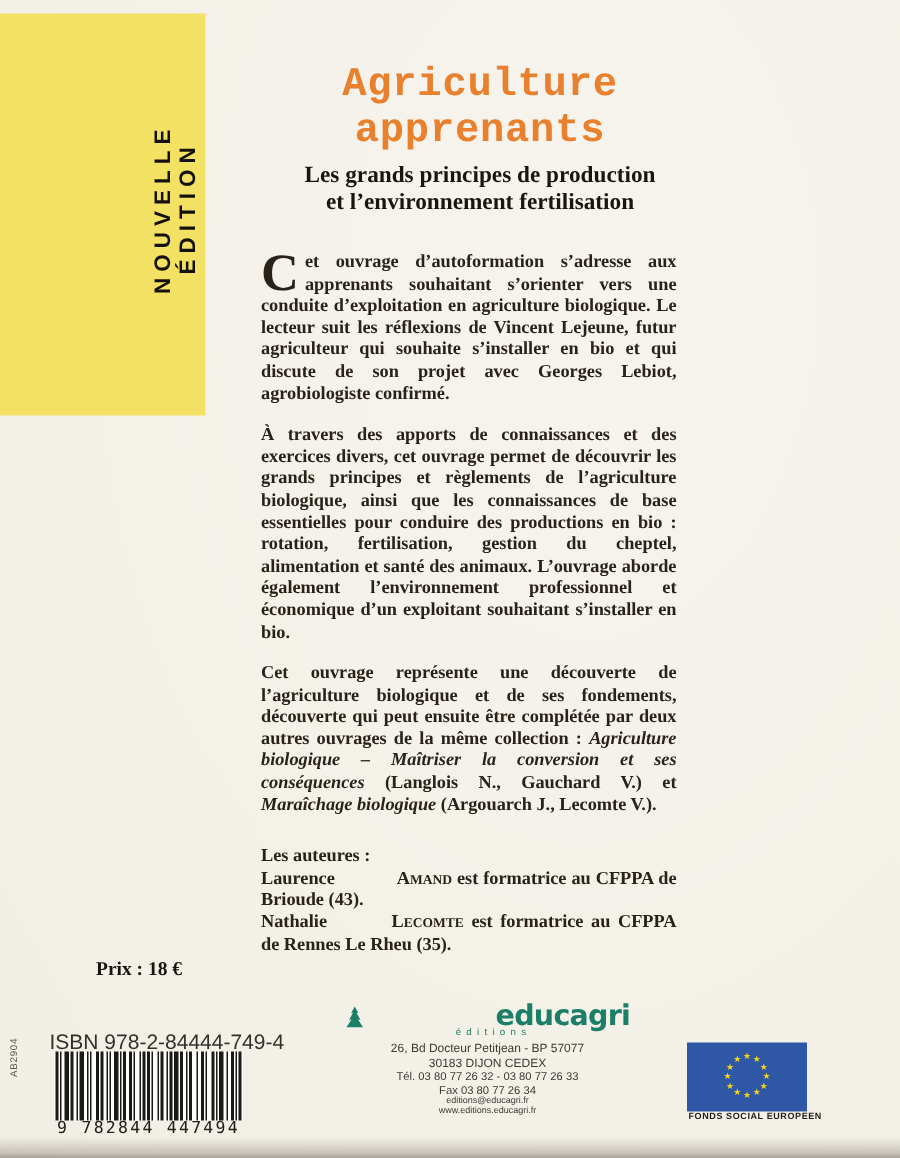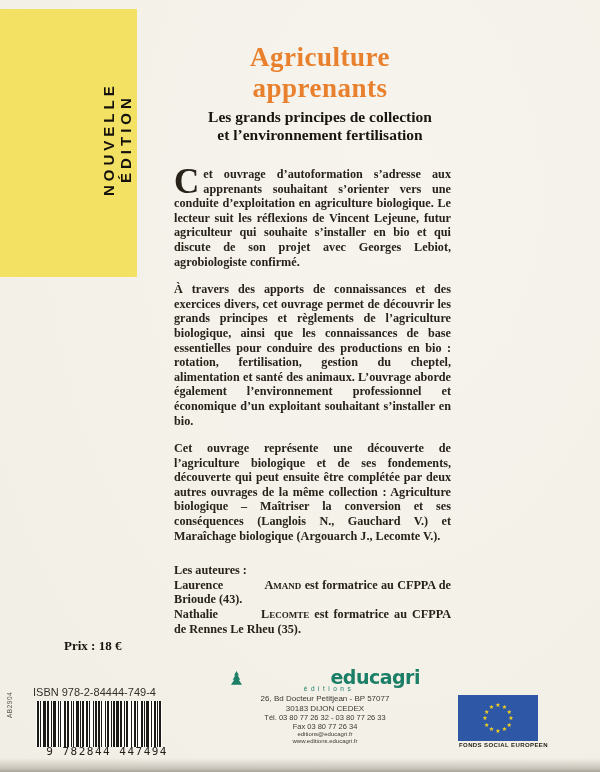--- a/index.html
+++ b/index.html
@@ -7,44 +7,44 @@
   .page{position:relative;width:600px;height:772px;overflow:hidden;
         background:radial-gradient(ellipse at 65% 25%, #f7f4ee 0%, #f4f1e9 55%, #f1eee5 100%);}
   
   .yellow-band{position:absolute;left:0;top:9px;width:137px;height:268px;background:#f3e164;}
   .vertical-label{position:absolute;left:100px;top:50px;height:178px;width:26px;
         writing-mode:vertical-rl;transform:rotate(180deg);
         font-family:"Liberation Sans",sans-serif;font-weight:700;font-size:15px;
         letter-spacing:4px;color:#14110d;text-align:center;}
   
   .title{position:absolute;left:140px;top:42px;width:360px;margin:0;text-align:center;
-        font-family:Liberation Serif, serif;font-weight:800;font-size:27px;line-height:31px;
+        font-family:Liberation Mono, monospace;font-weight:800;font-size:27px;line-height:31px;
         color:#e8802d;letter-spacing:0.5px;}
   .subtitle{position:absolute;left:140px;top:108px;width:360px;text-align:center;
         font-weight:700;font-size:15.5px;line-height:18px;color:#191511;}
   
   .body-col{position:absolute;left:174px;top:167px;width:277px;text-align:justify;
         font-weight:700;font-size:12.2px;line-height:14.6px;color:#28221b;}
   .body-col p{margin:0 0 13px 0;}
   .dropcap{float:left;font-size:35px;line-height:26px;padding:2px 4px 0 0;font-weight:700;color:#28221b;}
-  .it{}
+  .it{font-style:italic;}
   .sc{font-variant:small-caps;margin-left:38px;}
   .authors{margin-top:20px;}
   .authors p{margin:0;}
   
   .price{position:absolute;left:64px;top:638px;font-weight:700;font-size:13px;color:#19140f;}
   
   .print-code{position:absolute;left:6px;top:684px;height:34px;
         writing-mode:vertical-rl;transform:rotate(180deg);
         font-family:"Liberation Sans",sans-serif;font-size:6.5px;color:#5a564e;letter-spacing:0.5px;}
   .isbn{position:absolute;left:33px;top:686px;font-family:"Liberation Sans",sans-serif;
-        font-size:11px;color:#33302a;}
+        font-size:14px;color:#33302a;}
   .barcode{position:absolute;left:36px;top:701px;width:126px;height:46px;background:#fdfdfb;}
   .barcode span{position:absolute;top:0;height:100%;background:#1c1a16;}
-  .barcode-digits{position:absolute;left:30px;top:745px;width:138px;text-align:right;
+  .barcode-digits{position:absolute;left:30px;top:745px;width:138px;text-align:center;
         font-family:"DejaVu Sans Mono",monospace;font-size:11px;letter-spacing:1.5px;color:#23201b;}
   
   .publisher{position:absolute;left:230px;top:666px;width:190px;text-align:center;
         font-family:"Liberation Sans",sans-serif;color:#3c3933;}
   .logo-row{display:flex;align-items:flex-end;justify-content:space-between;gap:1px;height:20px;}
   .logo-text{font-family:"DejaVu Sans",sans-serif;font-weight:700;font-size:19px;line-height:18px;
         color:#1b7e66;letter-spacing:-0.5px;}
   .logo-sub{font-size:6.5px;letter-spacing:3.5px;color:#1b7e66;margin:-1px 0 2px 8px;}
   .a1,.a2{font-size:8px;line-height:9.5px;}
   .a3,.a4{font-size:7.5px;line-height:9px;}
@@ -63,21 +63,21 @@
 </head>
 <body>
 
 <div class="page">
 
   <div class="yellow-band"></div>
   <div class="vertical-label">NOUVELLE ÉDITION</div>
 
   <h1 class="title"><span>Agriculture</span><br><span>apprenants</span></h1>
 
-  <div class="subtitle"><span>Les grands principes de collection</span><br><span>et l’environnement fertilisation</span></div>
+  <div class="subtitle"><span>Les grands principes de production</span><br><span>et l’environnement fertilisation</span></div>
 
   <div class="body-col">
     <p><span class="dropcap">C</span><span>et ouvrage d’autoformation s’adresse aux apprenants souhaitant s’orienter vers une conduite d’exploitation en agriculture biologique. Le lecteur suit les réflexions de Vincent Lejeune, futur agriculteur qui souhaite s’installer en bio et qui discute de son projet avec Georges Lebiot, agrobiologiste confirmé.</span></p>
 
     <p>À travers des apports de connaissances et des exercices divers, cet ouvrage permet de découvrir les grands principes et règlements de l’agriculture biologique, ainsi que les connaissances de base essentielles pour conduire des productions en bio : rotation, fertilisation, gestion du cheptel, alimentation et santé des animaux. L’ouvrage aborde également l’environnement professionnel et économique d’un exploitant souhaitant s’installer en bio.</p>
 
     <p><span>Cet ouvrage représente une découverte de l’agriculture biologique et de ses fondements, découverte qui peut ensuite être complétée par deux autres ouvrages de la même collection : </span><span class="it">Agriculture biologique – Maîtriser la conversion et ses conséquences</span><span> (Langlois N., Gauchard V.) et </span><span class="it">Maraîchage biologique</span><span> (Argouarch J., Lecomte V.).</span></p>
 
     <div class="authors">
       <p>Les auteures :</p>

